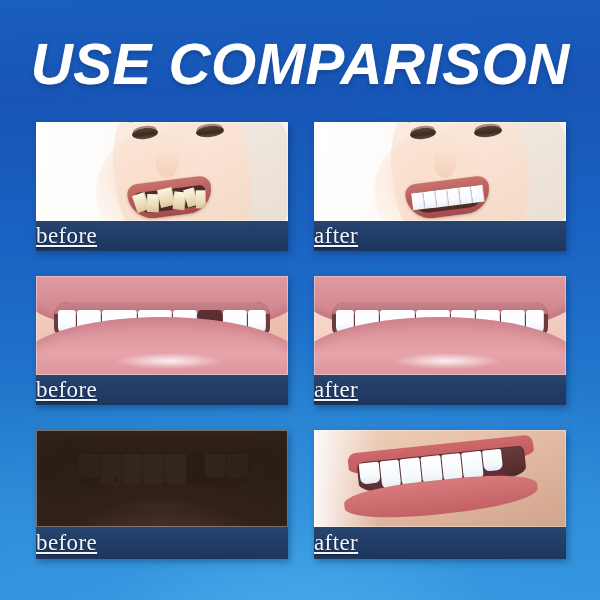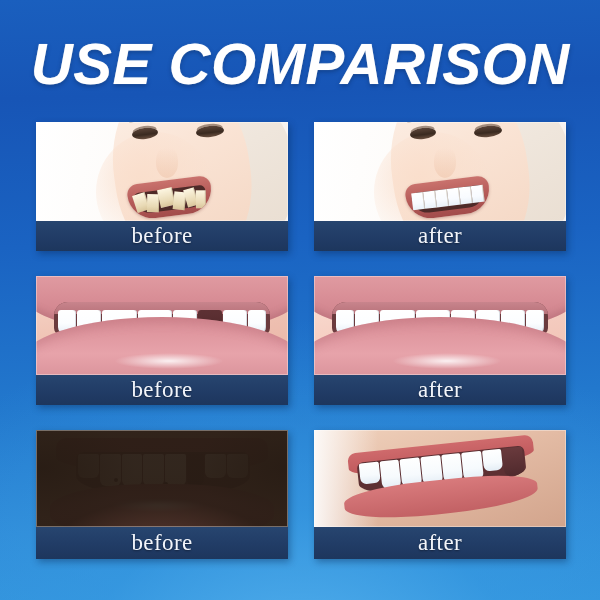--- a/index.html
+++ b/index.html
@@ -69,23 +69,23 @@
   .photo.h97{ height:97px; }
   .photo.h99{ height:99px; }
 
   .label{
     height:30px;
     background:linear-gradient(180deg,#27456f 0%, #213c66 55%, #1d365d 100%);
     color:#f2f5fb;
     font-family:"Liberation Serif", serif;
     font-size:23px;
     line-height:30px;
-    text-align:center;
     letter-spacing:0.4px;
     text-shadow:0 1px 2px rgba(0,0,0,0.4);
+    text-decoration:underline;
   }
   .label.tall{ height:32px; line-height:32px; }
 
   
   .scene{ position:absolute; inset:0; }
 
   
   .w-bg{ position:absolute; inset:0; background:linear-gradient(100deg,#ffffff 0%,#fdfbf9 40%,#f7f2ee 100%); }
   .w-hair{
     position:absolute; right:-6px; top:-34px; width:150px; height:170px;

